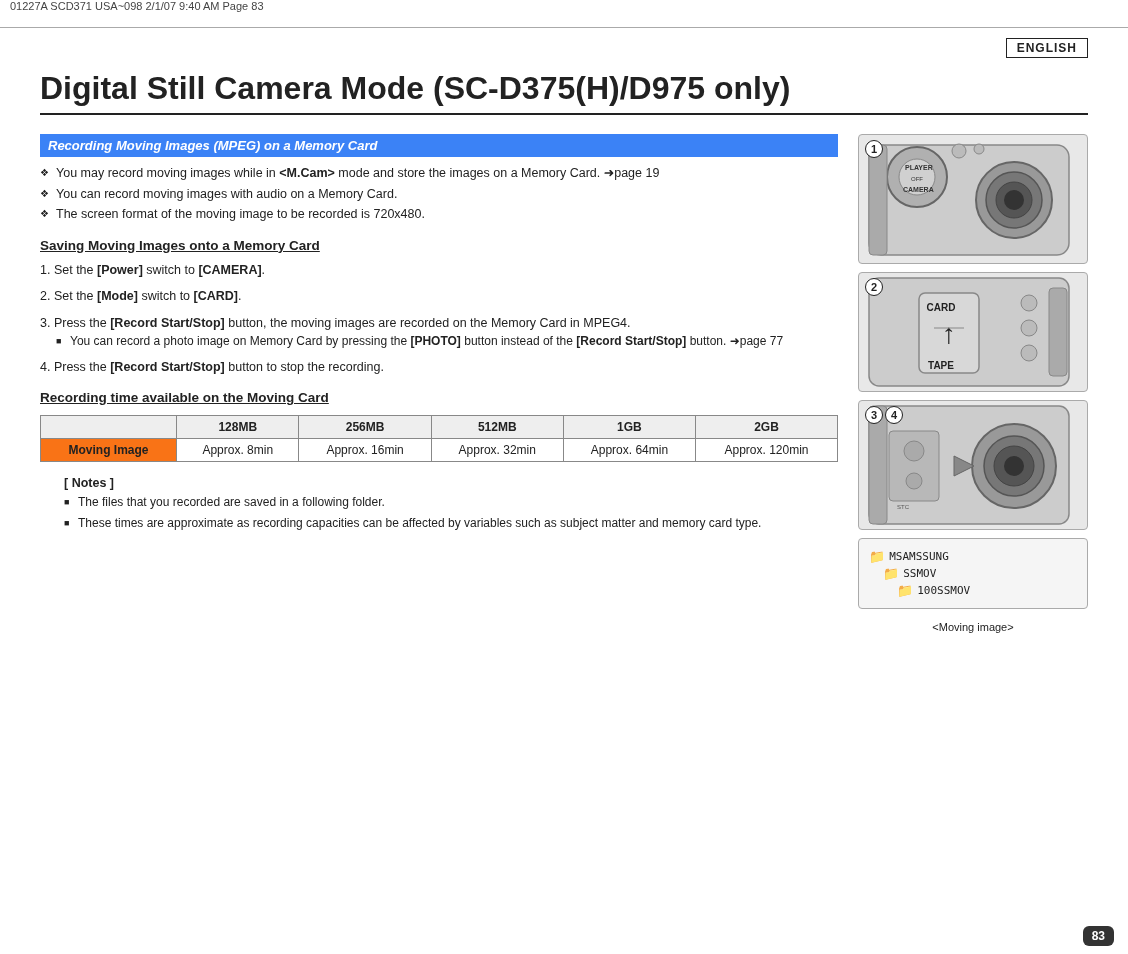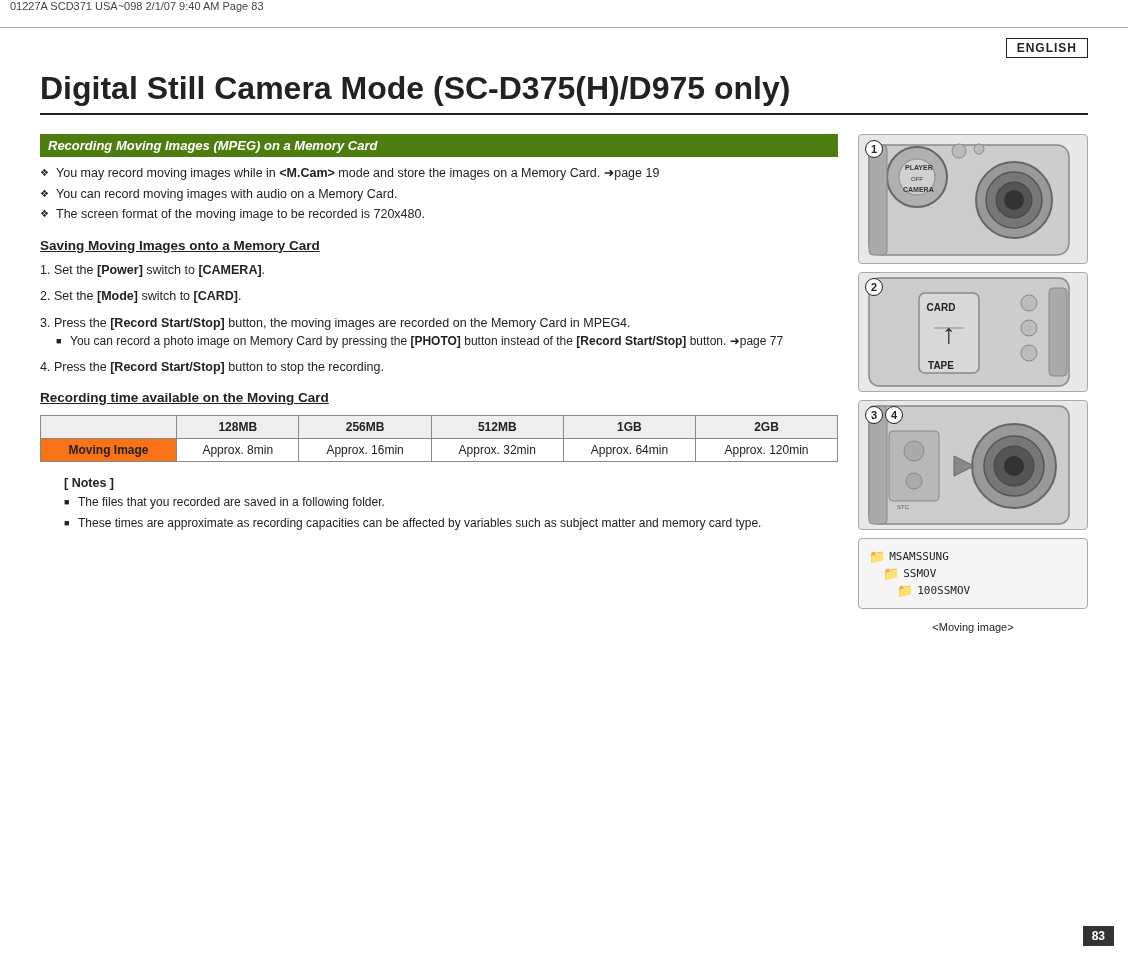--- a/index.html
+++ b/index.html
@@ -68,21 +68,21 @@
       min-width: 0;
     }
 
     .right-col {
       width: 230px;
       flex-shrink: 0;
     }
 
     
     .section-header {
-      background: #4d7c0f;
+      background: #3b82f6;
       color: #fff;
       font-style: italic;
       font-weight: bold;
       font-size: 13px;
       padding: 4px 8px;
       margin-bottom: 8px;
     }
 
     
     .bullet-list {
@@ -256,21 +256,21 @@
     
     .page-number {
       position: absolute;
       bottom: 8px;
       right: 14px;
       background: #333;
       color: #fff;
       font-size: 12px;
       font-weight: bold;
       padding: 3px 9px;
-      border-radius: 0;
+      border-radius: 6px;
     }
   </style>
 </head>
 <body>
 
 <div class="header-bar">
   <span>01227A SCD371 USA~098  2/1/07 9:40 AM  Page 83</span>
 </div>
 
 <div class="english-badge">ENGLISH</div>

